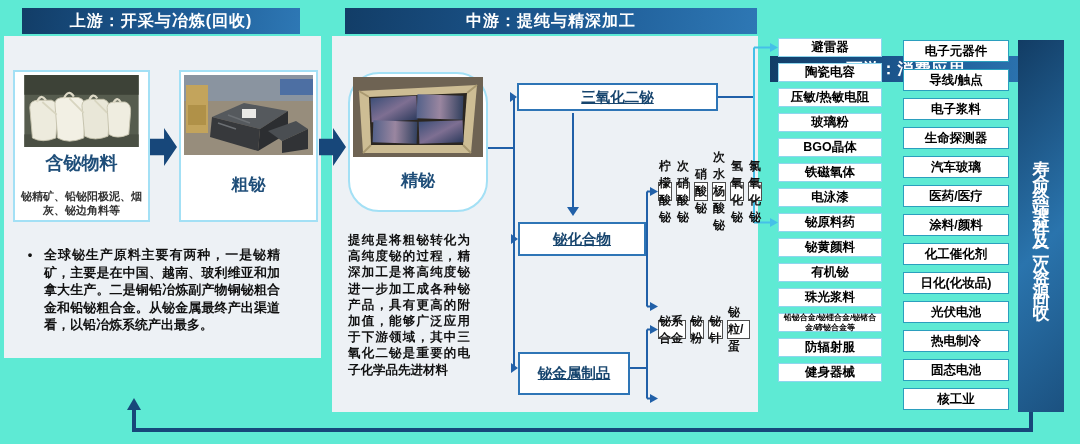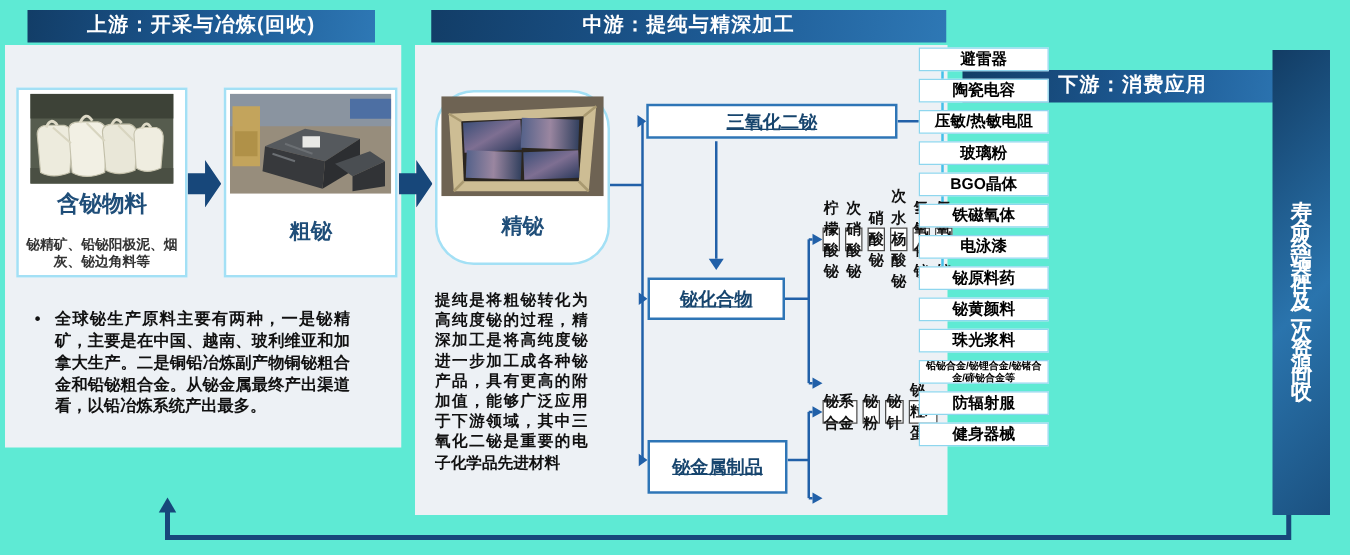--- a/index.html
+++ b/index.html
@@ -37,32 +37,32 @@
   #note-up { left:16px; top:246px; width:296px; display:flex; font-size:13px; font-weight:600; line-height:17.5px; }
   #note-up .bullet { width:28px; text-align:center; flex:0 0 28px; }
   #note-up .note-text { width:236px; text-align:justify; }
   #note-mid { left:348px; top:232px; width:122px; font-size:12.5px; font-weight:600; line-height:16.2px; text-align:justify; }
   #note-mid b { font-weight:800; }
 
   .flow-box { position:absolute; background:#fff; border:2px solid #2e75b6; z-index:2;
     display:flex; align-items:center; justify-content:center;
     color:#17456e; font-weight:bold; font-size:14.5px;text-decoration:underline; }
   #box-oxide { left:517px; top:83px; width:201px; height:28px; }
-  #box-compounds { left:518px; top:222px; width:110px; height:34px; }
+  #box-compounds { left:518px; top:222px; width:128px; height:34px; }
   #box-metal { left:518px; top:352px; width:112px; height:43px; }
 
   .sub-list { position:absolute; display:flex; flex-direction:row; gap:4px; z-index:2; }
   #list-compounds { left:658px; top:182px; width:92px; }
   #list-metal { left:658px; top:320px; width:92px; }
   .sub-list > div { height:19px; background:#fff; border:1.5px solid #4d4d4d;
     display:flex; align-items:center; justify-content:center;
     font-size:12px; font-weight:bold; color:#111; }
 
   .app-col { position:absolute; display:flex; flex-direction:column; z-index:2; }
-  #col-1 { left:735px; top:38px; width:104px; gap:6px; }
+  #col-1 { left:778px; top:38px; width:104px; gap:6px; }
   #col-2 { left:903px; top:40px; width:106px; gap:7px; }
   #col-1 > div { height:19px; border:1.5px solid #8ed6ee; }
   #col-2 > div { height:22px; border:1.5px solid #2b9fbe; }
   .app-col > div { background:#fff; display:flex; align-items:center; justify-content:center;
     text-align:center; font-size:12.5px; font-weight:bold; color:#000; }
   .app-col > div.tiny { height:24px; font-size:8px; line-height:9.5px; font-weight:bold; padding:0 1px; }
 
   #recycle-bar { position:absolute; left:1018px; top:40px; width:46px; height:372px; z-index:2;
     background:linear-gradient(135deg,#123c64 0%,#2a74ad 55%,#1b5180 100%);
     display:flex; align-items:center; justify-content:center; }
@@ -216,23 +216,39 @@
   <div class="app-col" id="col-1">
       <div>避雷器</div>
       <div>陶瓷电容</div>
       <div>压敏/热敏电阻</div>
       <div>玻璃粉</div>
       <div>BGO晶体</div>
       <div>铁磁氧体</div>
       <div>电泳漆</div>
       <div>铋原料药</div>
       <div>铋黄颜料</div>
+      <div>有机铋</div>
       <div>珠光浆料</div>
       <div class="tiny">铅铋合金/铋锂合金/铋锗合金/碲铋合金等</div>
       <div>防辐射服</div>
       <div>健身器械</div>
     </div>
+  <div class="app-col" id="col-2">
+      <div>电子元器件</div>
+      <div>导线/触点</div>
+      <div>电子浆料</div>
+      <div>生命探测器</div>
+      <div>汽车玻璃</div>
+      <div>医药/医疗</div>
+      <div>涂料/颜料</div>
+      <div>化工催化剂</div>
+      <div>日化(化妆品)</div>
+      <div>光伏电池</div>
+      <div>热电制冷</div>
+      <div>固态电池</div>
+      <div>核工业</div>
+    </div>
 
   <div id="recycle-bar">
     <span>寿命终端器件及二次资源回收</span>
   </div>
 
 </div>
 
 </body></html>

